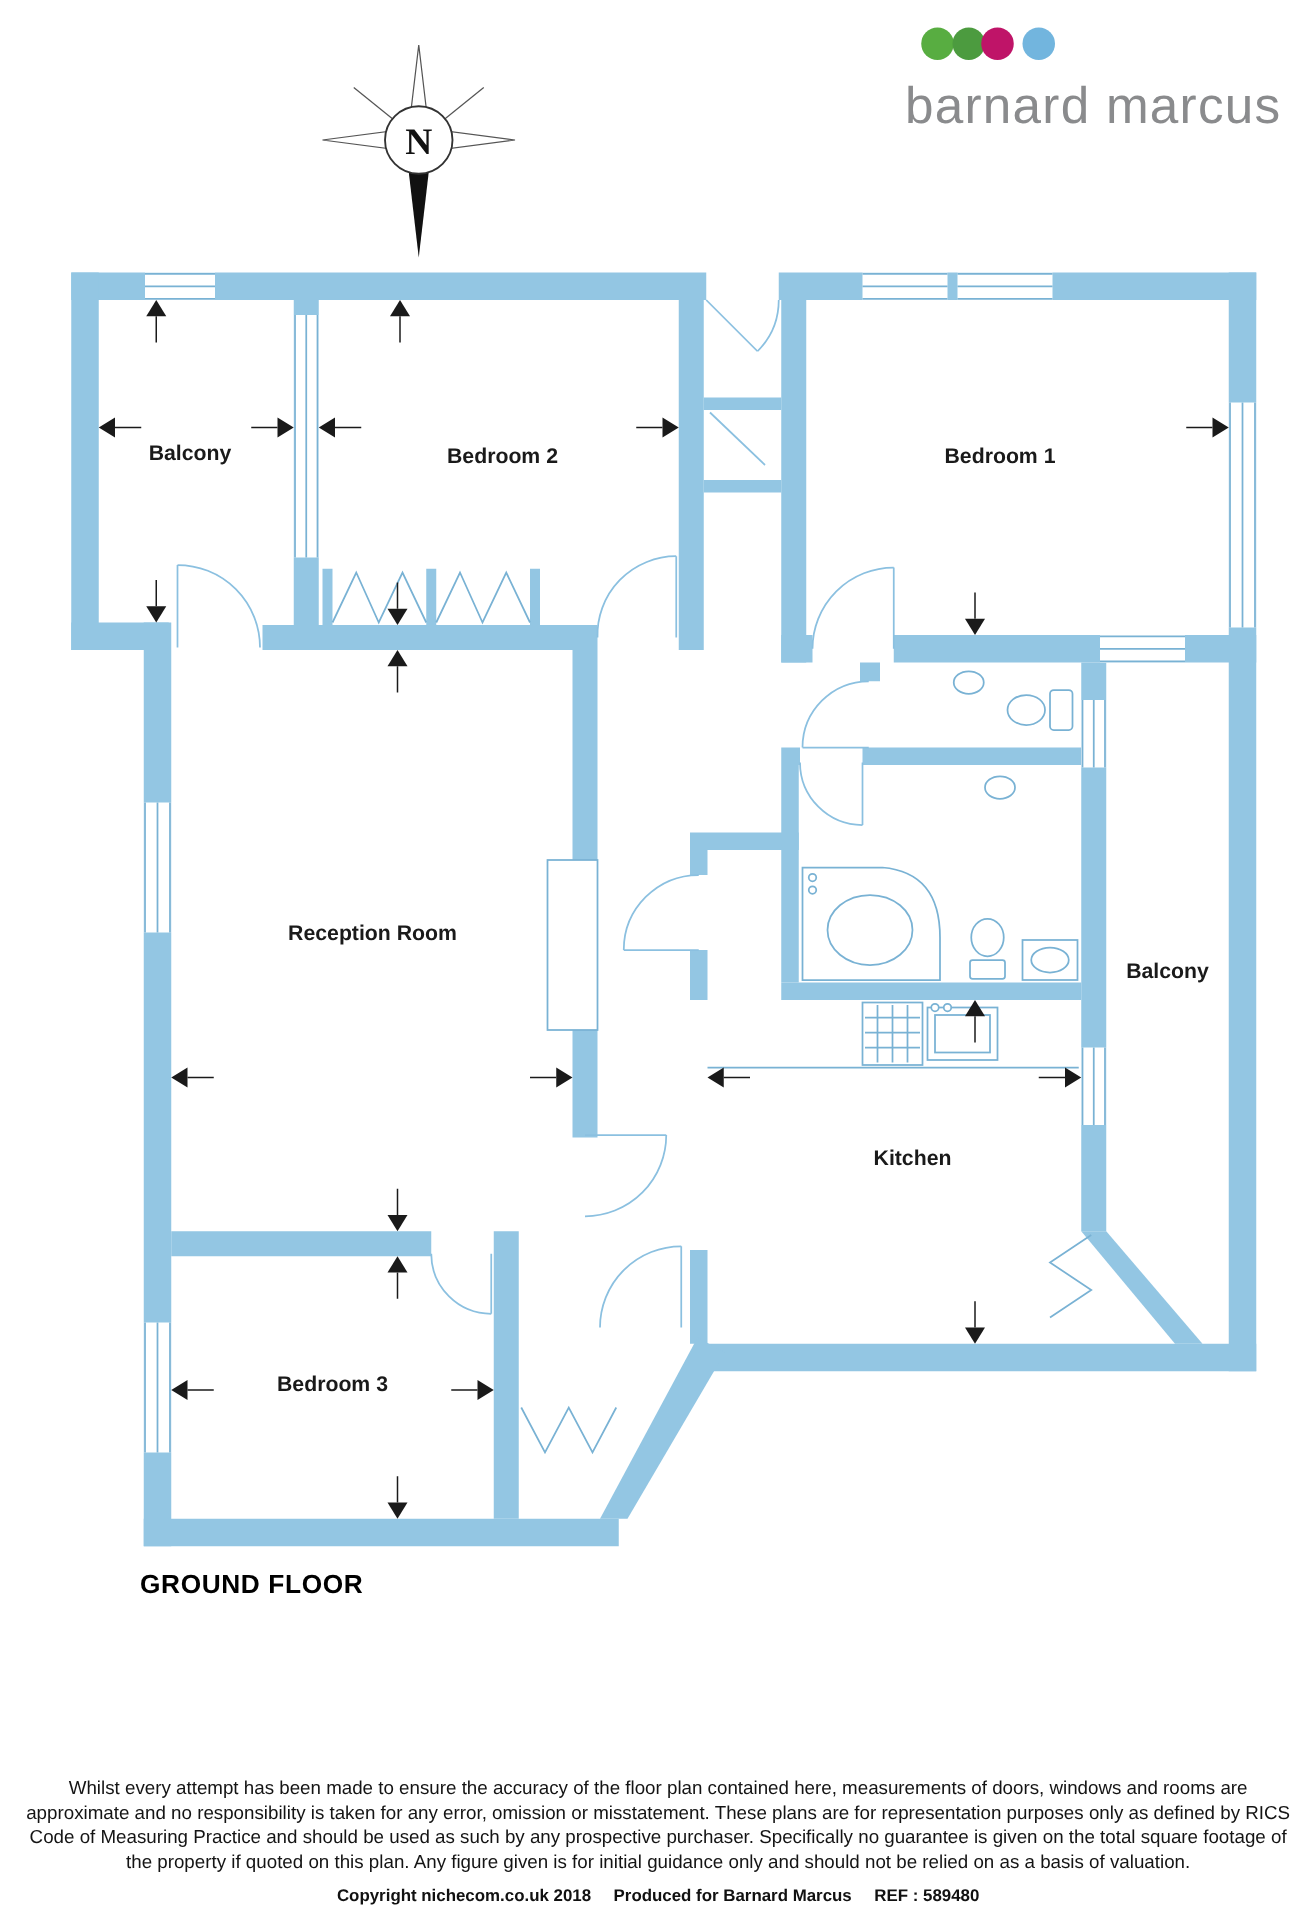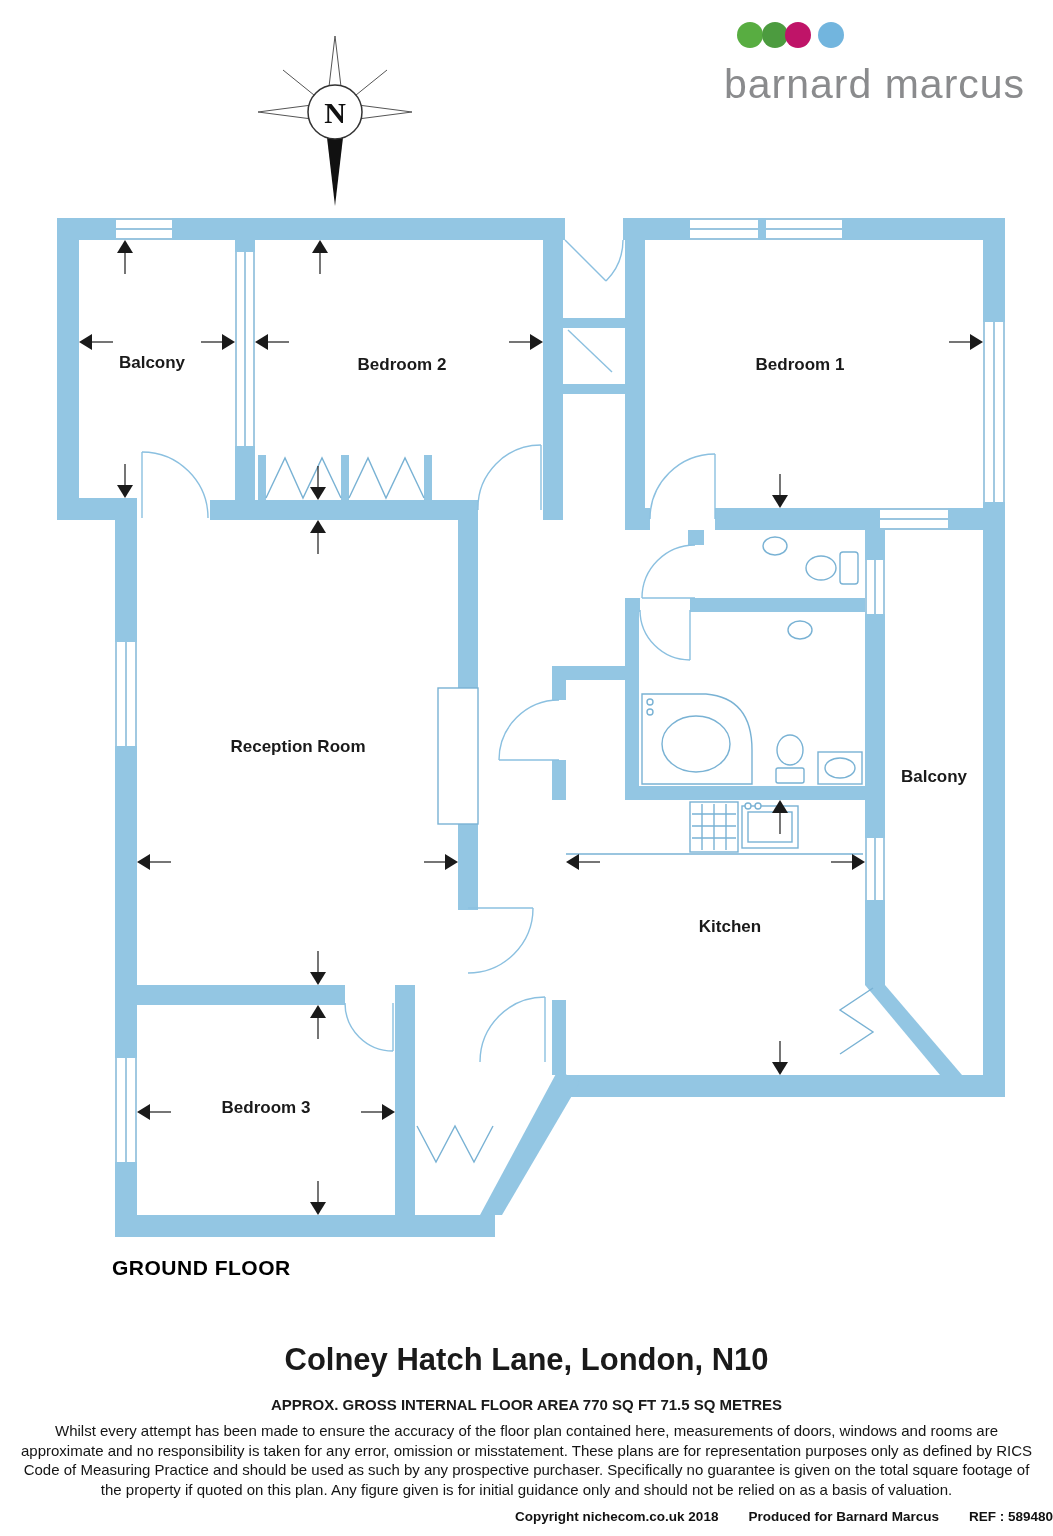--- a/index.html
+++ b/index.html
@@ -8,21 +8,21 @@
   .abs{position:absolute;}
   svg{display:block;}
   .room-label{font:700 17px "Liberation Sans",sans-serif;fill:#1a1a1a;}
   .compass-n{font:700 30px "Liberation Serif",serif;fill:#111;}
   .brand-text{font:400 41px "Liberation Sans",sans-serif;fill:#8a8b8d;letter-spacing:1px;}
   .ground-floor{font:700 21px "Liberation Sans",sans-serif;letter-spacing:.5px;color:#000;text-align:center;}
   .footer{position:absolute;left:0;width:1053px;text-align:center;}
   .addr-title{top:1342px;font-size:31px;font-weight:700;color:#1a1a1a;}
   .area-line{top:1396px;font-size:15px;font-weight:700;color:#1a1a1a;}
   .disclaimer{top:1421px;left:16px;width:1021px;font-size:15px;line-height:1.3;color:#141414;}
-  .copyright{top:1509px;display:flex;justify-content:flex-end;gap:30px;font-size:13.5px;font-weight:700;}
+  .copyright{top:1509px;display:flex;justify-content:center;gap:18px;font-size:13.5px;font-weight:700;}
   .wall-stroke{stroke:#79b2d4;stroke-width:1.4;fill:none;}
   .fixture{stroke:#79b2d4;stroke-width:1.4;fill:#fff;}
   .win{stroke:#79b2d4;stroke-width:1.4;}
   .door{stroke:#8bc0e0;stroke-width:1.4;fill:none;}
   .arrow-stem{stroke:#1a1a1a;stroke-width:1.2;}
 </style>
 </head>
 <body>
 
 <div class="page">
@@ -335,22 +335,20 @@
       <text class="room-label" x="800" y="370" text-anchor="middle">Bedroom 1</text>
       <text class="room-label" x="298" y="752" text-anchor="middle">Reception Room</text>
       <text class="room-label" x="934" y="782" text-anchor="middle">Balcony</text>
       <text class="room-label" x="730" y="932" text-anchor="middle">Kitchen</text>
       <text class="room-label" x="266" y="1113" text-anchor="middle">Bedroom 3</text>
     </g>
   </svg>
 
   <div class="abs ground-floor" style="left:112px;top:1256px;">GROUND FLOOR</div>
 
-  <div class="footer addr-title">Colney Hatch Lane, London, N10</div>
-  <div class="footer area-line">APPROX. GROSS INTERNAL FLOOR AREA 770 SQ FT 71.5 SQ METRES</div>
   <div class="footer disclaimer">Whilst every attempt has been made to ensure the accuracy of the floor plan contained here, measurements of doors, windows and rooms are approximate and no responsibility is taken for any error, omission or misstatement. These plans are for representation purposes only as defined by RICS Code of Measuring Practice and should be used as such by any prospective purchaser.  Specifically no guarantee is given on the total square footage of the property if quoted on this plan. Any figure given is for initial guidance only and should not be relied on as a basis of valuation.</div>
   <div class="footer copyright">
     <span>Copyright nichecom.co.uk 2018</span>
     <span>Produced for Barnard Marcus</span>
     <span>REF : 589480</span>
   </div>
 
 </div>
 
 </body></html>

